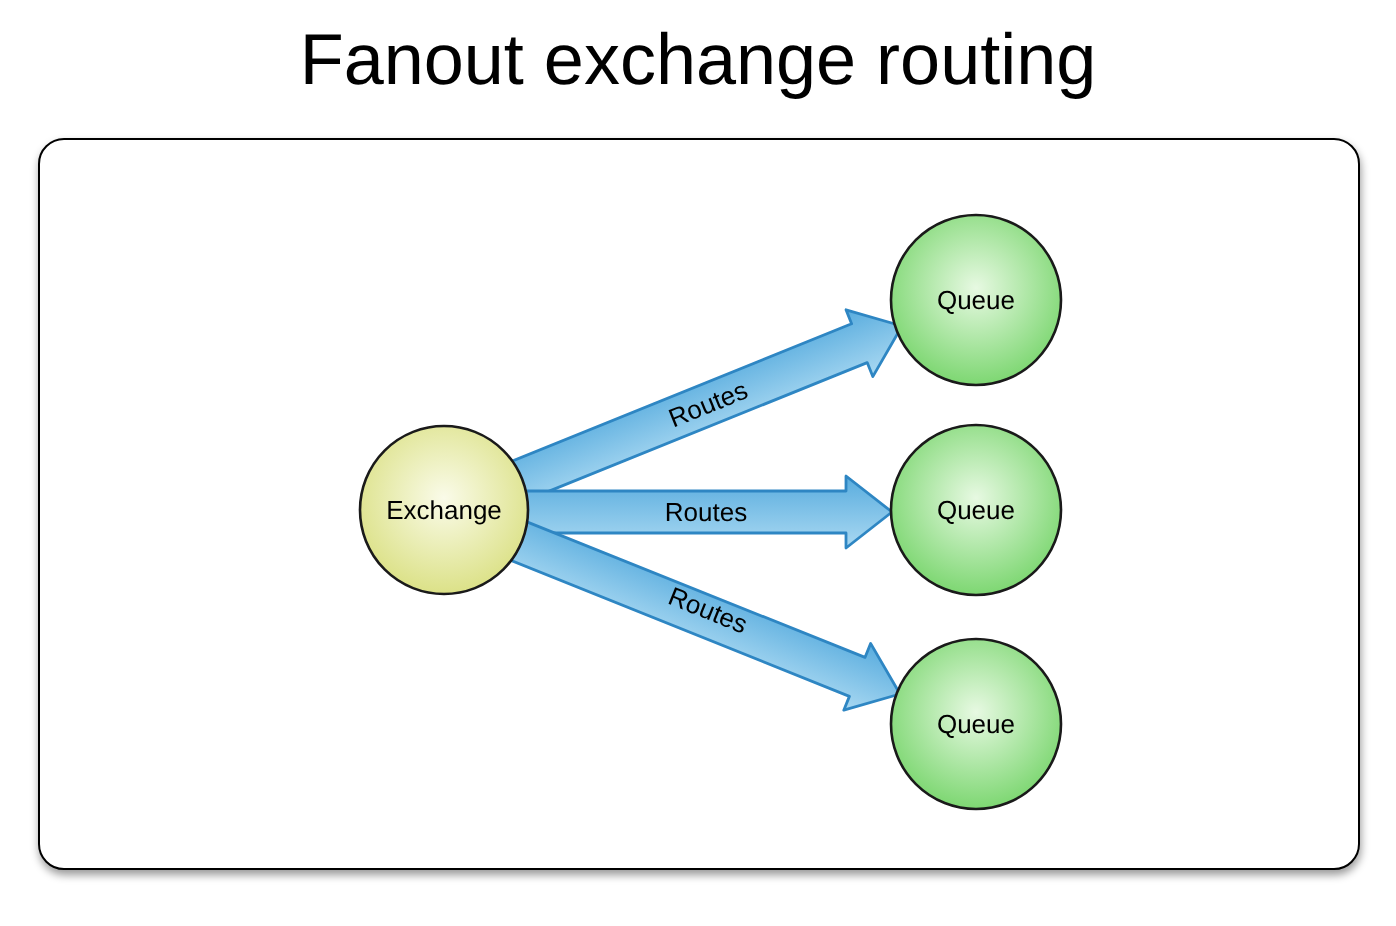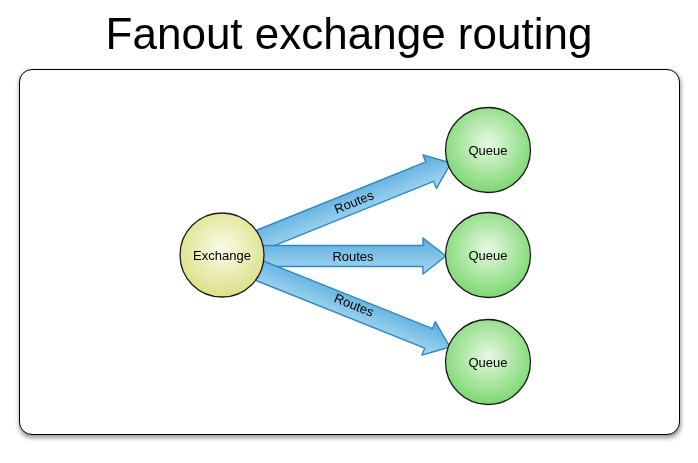--- a/index.html
+++ b/index.html
@@ -16,21 +16,21 @@
     width: 698px;
     height: 463px;
     background: #ffffff;
   }
   .title {
     position: absolute;
     top: 10px;
     left: 0;
     width: 698px;
     text-align: center;
-    font-size: 44px;
+    font-size: 36px;
     font-weight: 400;
     color: #000000;
     letter-spacing: 0px;
     line-height: 1.1;
   }
   .canvas-box {
     position: absolute;
     left: 19px;
     top: 69px;
     width: 659px;

